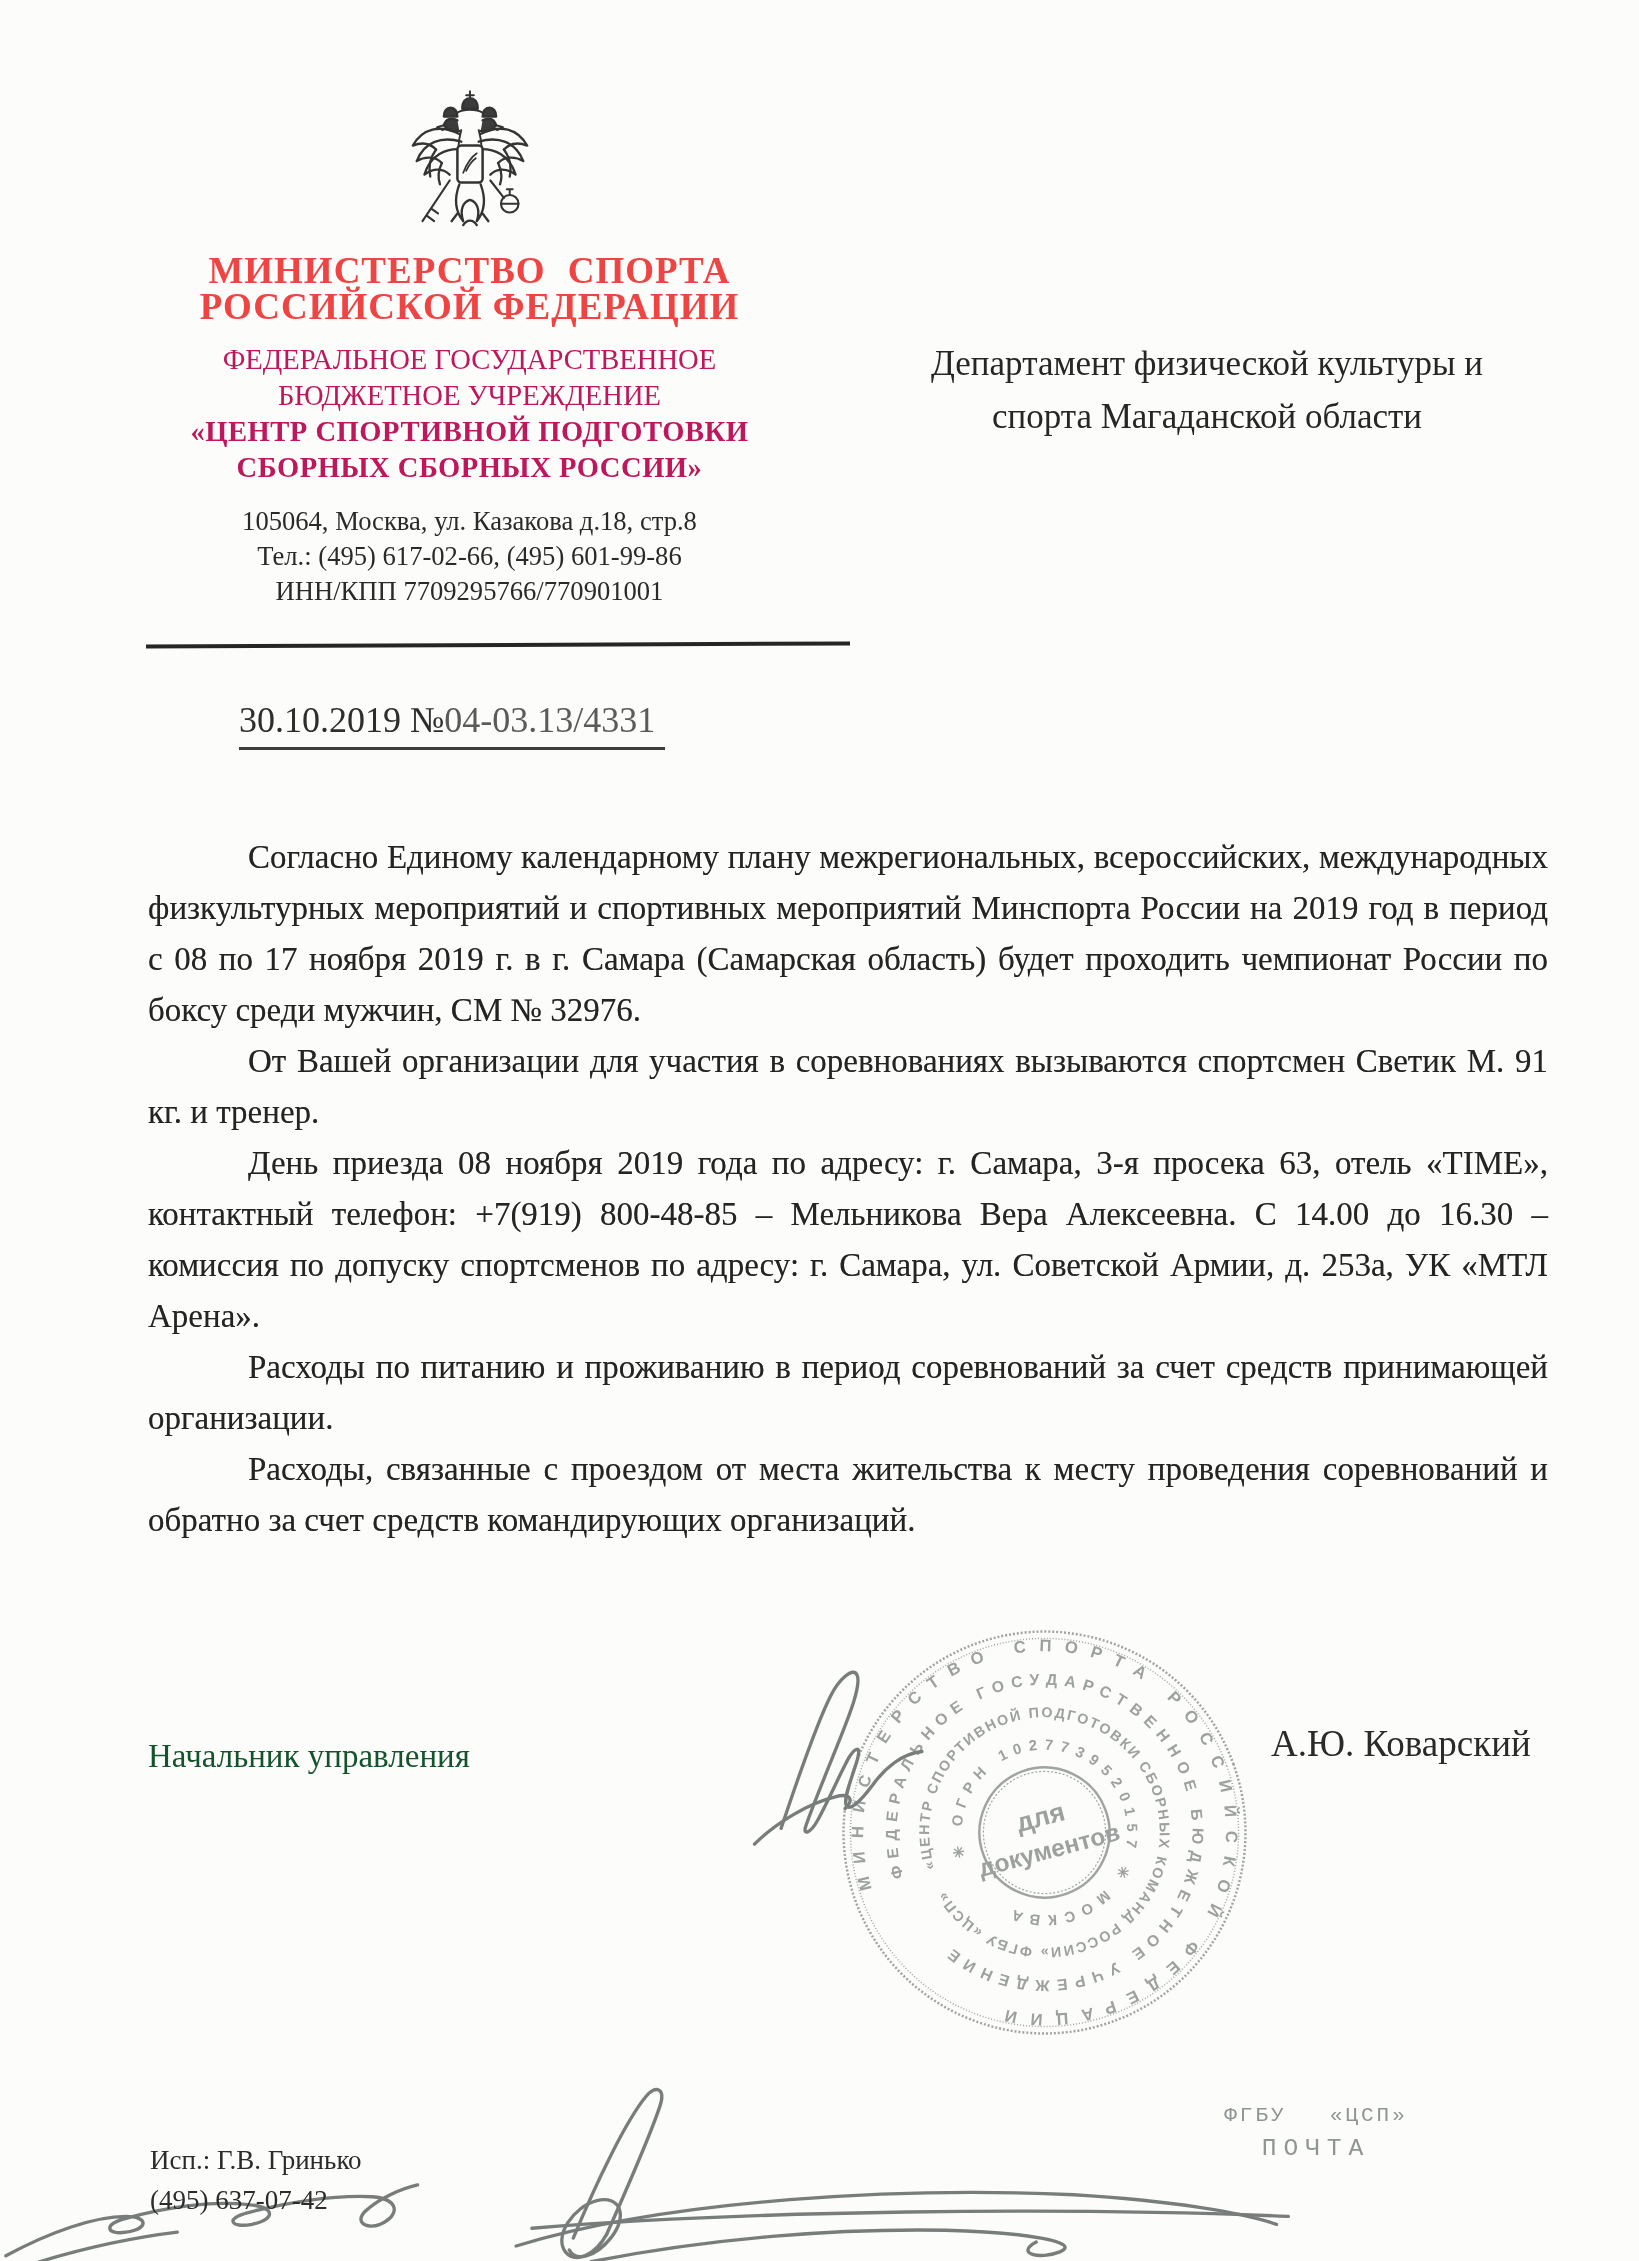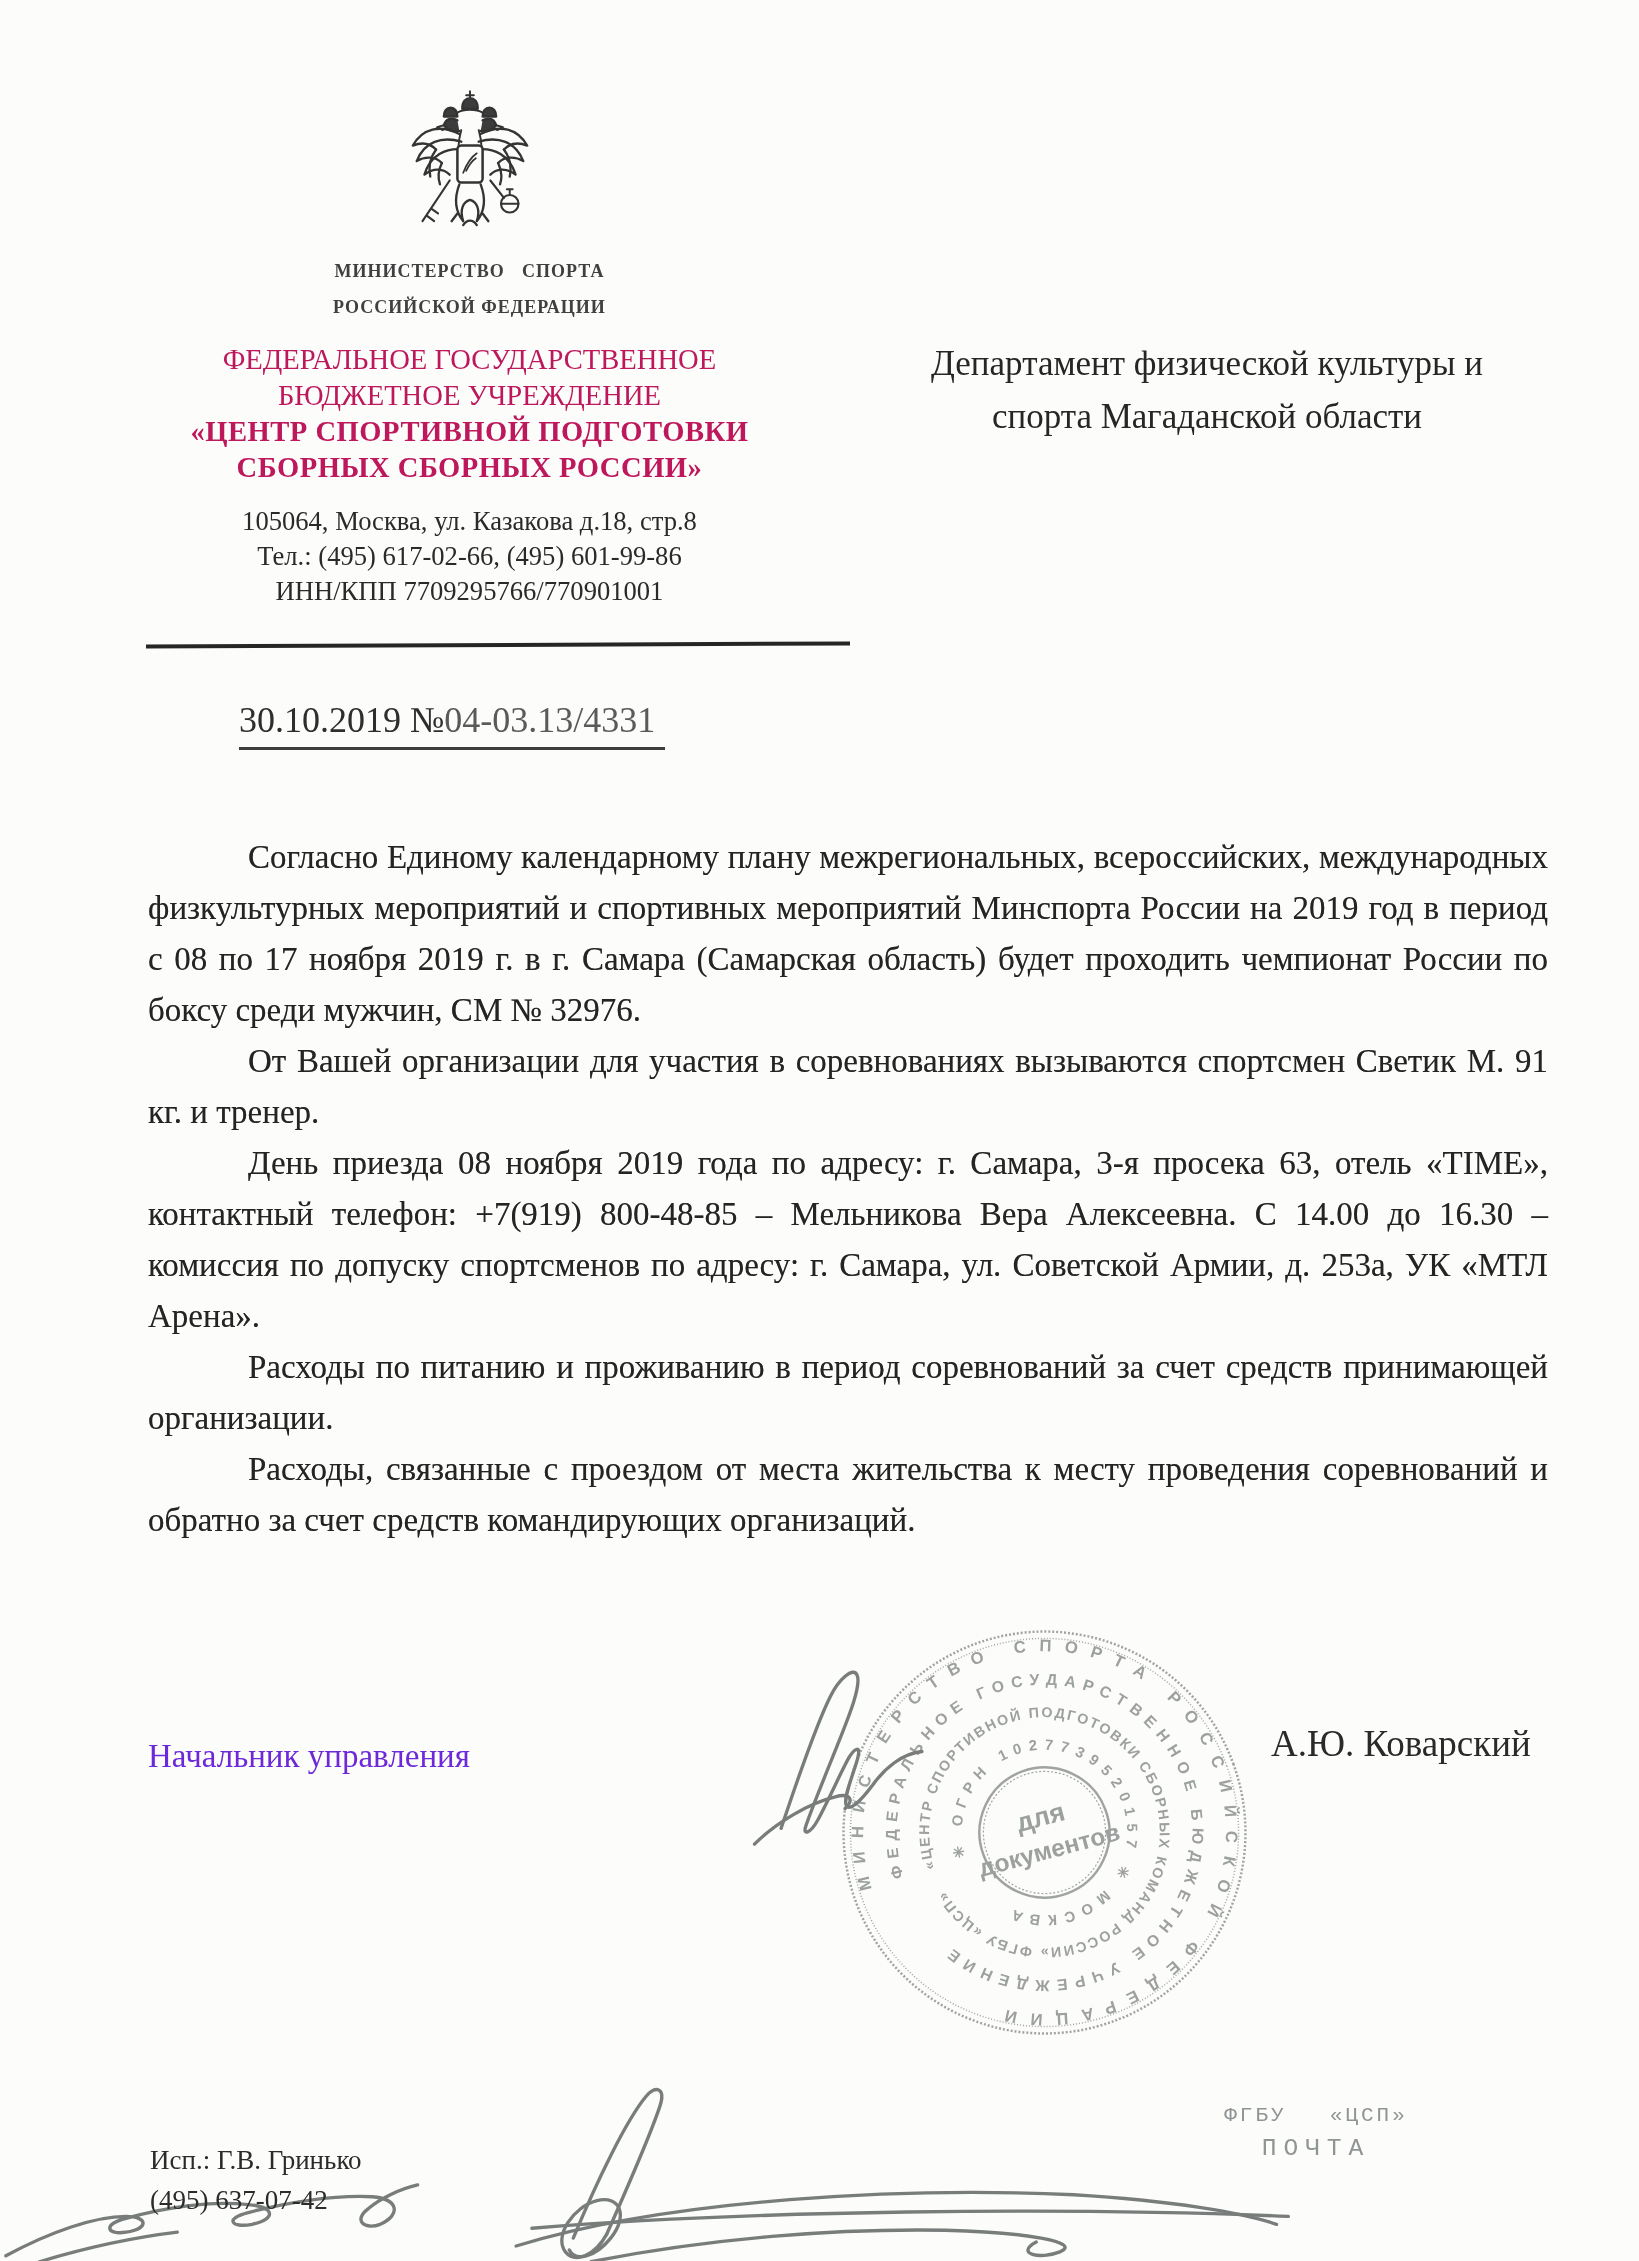--- a/index.html
+++ b/index.html
@@ -5,42 +5,42 @@
   html,body{margin:0;padding:0;background:#e9e9e7;}
   #page{
     position:relative;width:1639px;height:2262px;margin:0 auto;
     background:#fcfcfa;overflow:hidden;
     font-family:"Liberation Serif","DejaVu Serif",serif;
     color:#242424;
   }
   
   .lh-left{position:absolute;left:113px;top:87px;width:713px;text-align:center;}
   .eagle{display:block;margin:0 auto 11.8px auto;}
-  .ministry{font-weight:bold;font-size:18px;line-height:36px;letter-spacing:1px;color:#404040;}
+  .ministry{font-weight:bold;font-size:37px;line-height:36px;letter-spacing:1px;color:#ef4444;}
   .ministry .l1{word-spacing:11.8px;}
   .org{margin-top:17.7px;font-size:28.6px;line-height:36px;color:#be185d;}
   .org .b{font-weight:bold;letter-spacing:0.5px;}
   .addr{margin-top:17.7px;font-size:26.6px;line-height:35px;color:#2a2a2a;}
   
   .recipient{position:absolute;left:865px;top:337px;width:684px;text-align:center;
     font-size:35px;line-height:53px;color:#262626;}
   
   .divider{position:absolute;left:146px;top:643px;width:704px;height:3.9px;background:#262626;
     transform:rotate(-0.25deg);}
   
   .refline{position:absolute;left:239px;top:699px;font-size:36px;color:#2e2e2e;}
   .refline .u{display:inline-block;border-bottom:3px solid #3d3d3d;padding:0 9.9px 5.9px 0;}
   .refline .num{color:#5a5a5a;}
   
   .body{position:absolute;left:148px;top:832px;width:1400px;
     font-size:33px;line-height:51px;text-align:justify;color:#242424;
     text-shadow:0 0 0.5px rgba(20,20,20,.45);}
   .body p{margin:0;text-indent:100px;}
   
-  .sig-label{position:absolute;left:148px;top:1738px;font-size:33px;color:#6d28d9;}
+  .sig-label{position:absolute;left:148px;top:1738px;font-size:33px;color:#14532d;}
   .sig-name{position:absolute;left:1271px;top:1722px;font-size:37px;color:#2a2a2a;}
   
   .stamp{position:absolute;left:813px;top:1601px;opacity:.82;}
   .stamp text{fill:#878d8b;font-family:"Liberation Sans",sans-serif;font-weight:bold;}
   .stamp .rim{stroke:#8b918f;fill:none;}
   
   .ink{position:absolute;left:0;top:0;pointer-events:none;}
   .ink path{fill:none;stroke:#787d7c;stroke-width:3.4;stroke-linecap:round;stroke-linejoin:round;}
   
   .executor{position:absolute;left:150px;top:2140px;font-size:27px;line-height:40px;color:#2b2b2b;}

